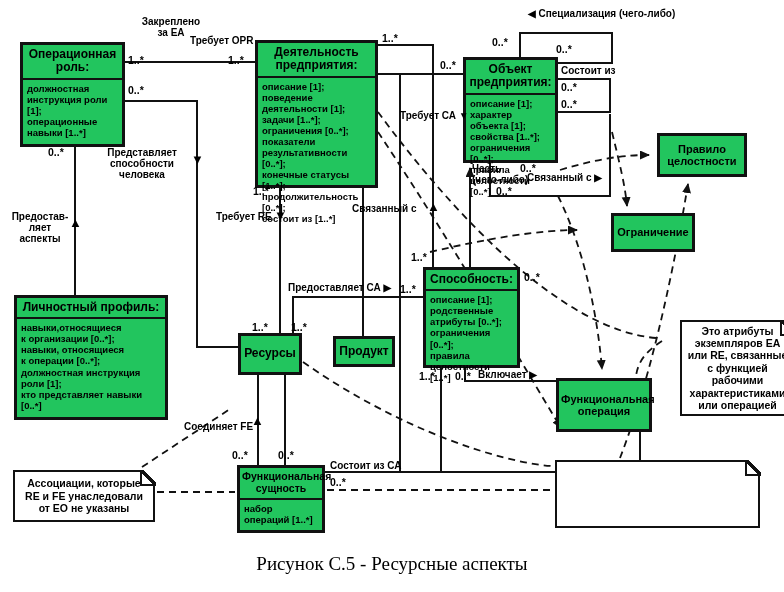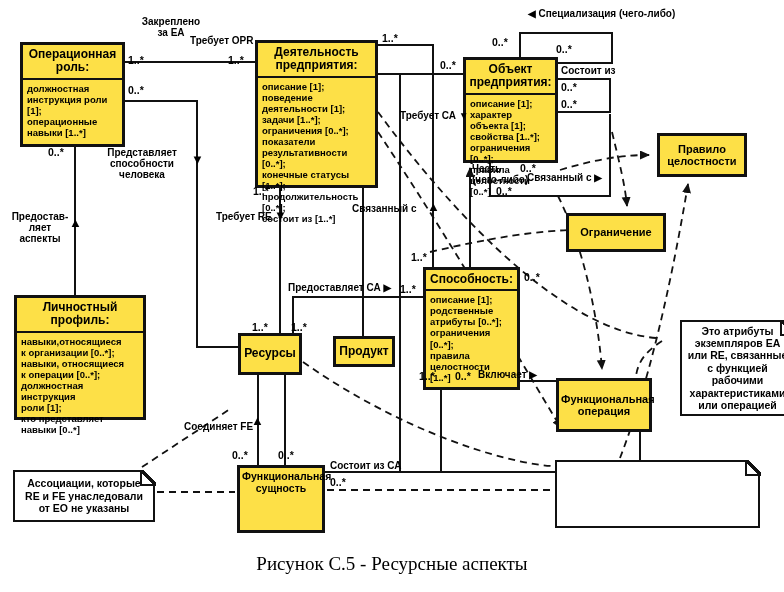--- a/index.html
+++ b/index.html
@@ -1,19 +1,19 @@
 <!DOCTYPE html>
 <html><head>
 <meta charset="utf-8">
 <style>
   html,body{margin:0;padding:0;background:#fff;}
   #stage{position:relative;width:784px;height:592px;background:#fff;overflow:hidden;
          font-family:"Liberation Sans",sans-serif;color:#000;}
   #wires{position:absolute;left:0;top:0;width:784px;height:592px;}
-  .cls{position:absolute;background:#fde047;border:3px solid #111;box-sizing:border-box;
+  .cls{position:absolute;background:#22c55e;border:3px solid #111;box-sizing:border-box;
        display:flex;flex-direction:column;}
   .cls-h{font-weight:bold;font-size:12px;line-height:1.12;text-align:center;
          padding:3px 2px;white-space:pre-line;}
   .cls-a{border-top:2.5px solid #111;font-weight:bold;font-size:9.5px;line-height:1.16;
          padding:3px 4px;white-space:pre-line;flex:1;}
   .one{justify-content:center;}
   .one .cls-h{padding:2px;}
   .note{position:absolute;background:#fff;border:2.5px solid #111;box-sizing:border-box;
         display:flex;align-items:center;justify-content:center;}
   .note-t{font-weight:bold;font-size:10.5px;line-height:1.18;text-align:center;
@@ -105,66 +105,68 @@
 предприятия:</div>
     <div class="cls-a">описание [1];
 характер
 объекта [1];
 свойства [1..*];
 ограничения [0..*];
 правила
 целостности [0..*]</div>
   </div>
 
-  <div class="cls" style="left:14px;top:295px;width:132px;height:125px">
+  <div class="cls" style="left:14px;top:295px;width:154px;height:125px">
     <div class="cls-h">Личностный профиль:</div>
     <div class="cls-a">навыки,относящиеся
 к организации [0..*];
 навыки, относящиеся
 к операции [0..*];
 должностная инструкция
 роли [1];
 кто представляет навыки [0..*]</div>
   </div>
 
   <div class="cls one" style="left:238px;top:333px;width:64px;height:42px">
     <div class="cls-h">Ресурсы</div>
   </div>
 
   <div class="cls one" style="left:333px;top:336px;width:62px;height:31px">
     <div class="cls-h">Продукт</div>
   </div>
 
-  <div class="cls" style="left:423px;top:267px;width:97px;height:123px">
+  <div class="cls" style="left:423px;top:267px;width:97px;height:101px">
     <div class="cls-h">Способность:</div>
     <div class="cls-a">описание [1];
 родственные
 атрибуты [0..*];
 ограничения [0..*];
 правила
 целостности [1..*]</div>
   </div>
 
   <div class="cls one" style="left:657px;top:133px;width:90px;height:44px">
     <div class="cls-h" style="font-size:11px">Правило
 целостности</div>
   </div>
 
-  <div class="cls one" style="left:566px;top:213px;width:100px;height:39px">
+  <div class="cls one" style="left:611px;top:213px;width:84px;height:39px">
     <div class="cls-h" style="font-size:11px">Ограничение</div>
   </div>
 
   <div class="cls one" style="left:556px;top:378px;width:96px;height:54px">
     <div class="cls-h" style="font-size:11px">Функциональная
 операция</div>
   </div>
 
   <div class="cls" style="left:237px;top:465px;width:88px;height:68px">
     <div class="cls-h" style="font-size:10.5px">Функциональная
 сущность</div>
+    <div class="cls-a">набор
+операций [1..*]</div>
   </div>
 
   <div class="note" style="left:13px;top:470px;width:142px;height:52px">
     <div class="fold"></div>
     <div class="note-t">Ассоциации, которые
 RE и FE унаследовали
 от ЕО не указаны</div>
   </div>
 
   <div class="note" style="left:680px;top:320px;width:115px;height:96px">

